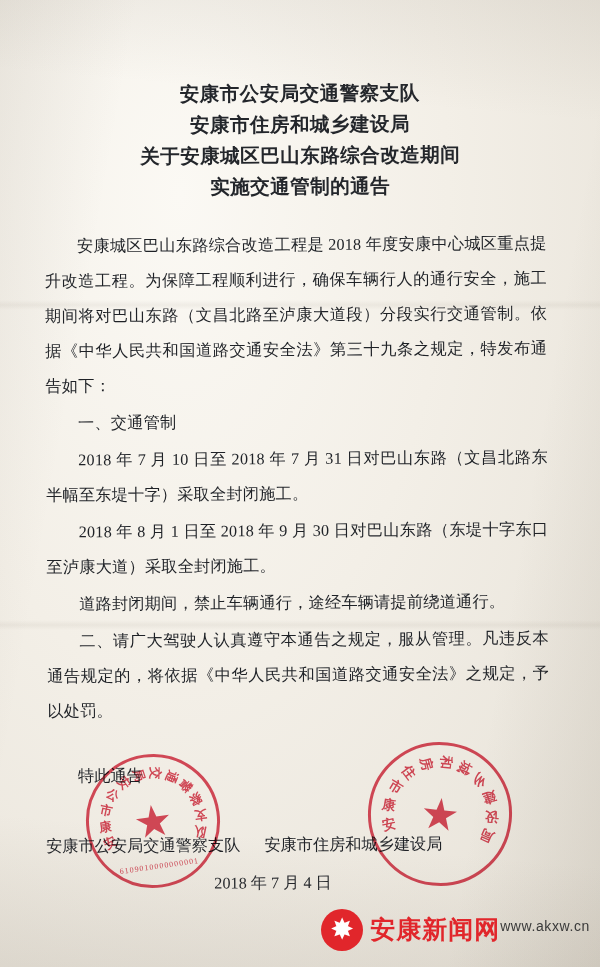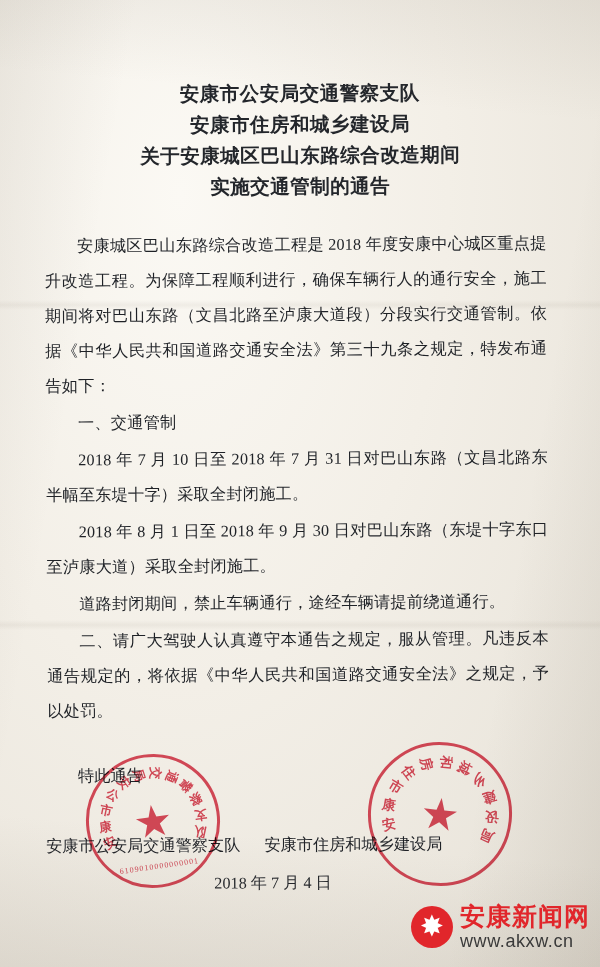--- a/index.html
+++ b/index.html
@@ -163,32 +163,32 @@
     justify-content: center;
   }
   #logo .mark .glyph {
     color: #fff;
     font-size: 26px;
     line-height: 1;
     font-weight: bold;
   }
   #logo .wordmark {
     display: flex;
-    flex-direction: column;
+    flex-direction: row;
     line-height: 1.05;
   }
   #logo .wordmark .cn {
     font-size: 25px;
     font-weight: bold;
     color: #e1262b;
     letter-spacing: 1px;
     font-family: "Liberation Serif", serif;
   }
   #logo .wordmark .url {
-    font-size: 18px;
+    font-size: 14px;
     color: #3a3a3a;
     letter-spacing: 0.6px;
     font-family: "Liberation Sans", sans-serif;
     margin-top: 2px;
   }
   
   .fold {
     position: absolute;
     left: 0; right: 0;
     height: 10px;

